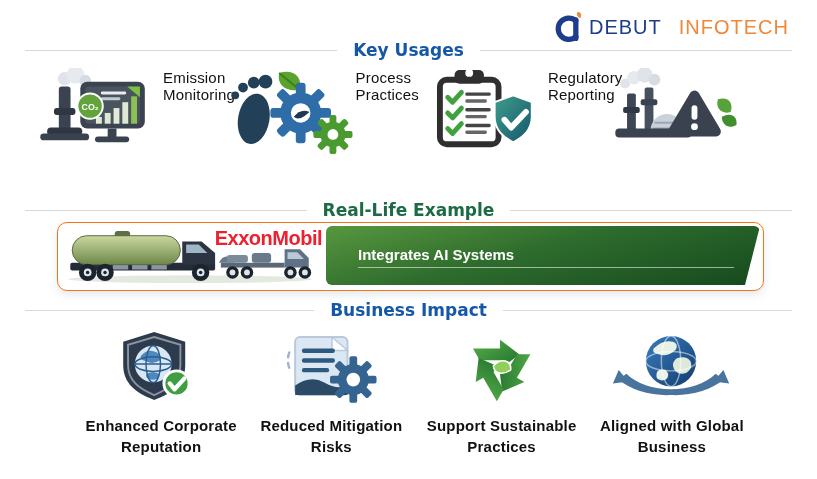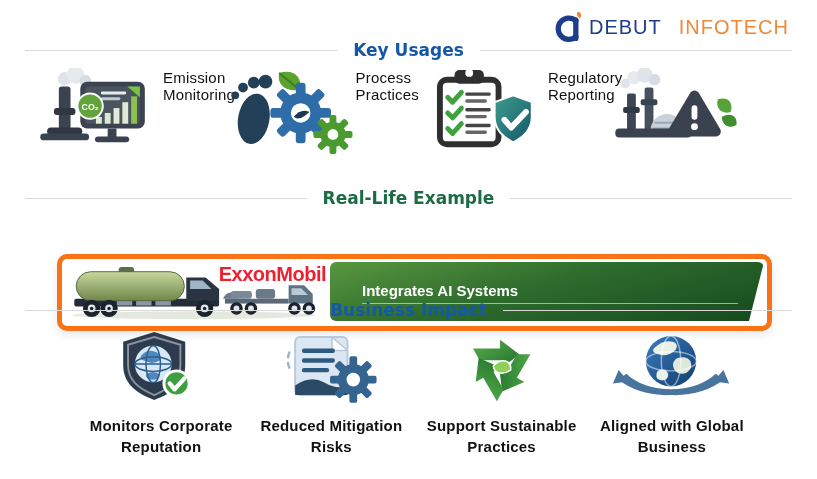--- a/index.html
+++ b/index.html
@@ -12,33 +12,33 @@
   .brand-primary{color:var(--brand-navy,#1e3c8c);}
   .brand-secondary{color:var(--brand-orange,#f0883a);margin-left:10px;text-align:center;}
 
   
   .section-header{position:absolute;left:25px;right:25px;display:flex;align-items:center;gap:16px;}
   .section-header .rule{flex:1;height:1px;background:#d9d9d9;}
   .section-title{font-size:17px;font-weight:700;white-space:nowrap;font-family:"DejaVu Sans","Liberation Sans",sans-serif;}
   .title-blue{color:var(--heading-blue,#1558a7);}
   .title-green{color:var(--heading-green,#1c6b45);}
   #hdr-key{top:40px;}
-  #hdr-example{top:188px;}
+  #hdr-example{top:200px;}
   #hdr-impact{top:300px;align-items:center;}
 
   
   .usage-row{position:absolute;top:62px;left:25px;right:22px;display:flex;}
   .usage-item{width:25%;display:flex;flex-direction:row;align-items:flex-start;}
   .icon-box{height:92px;display:flex;align-items:flex-end;justify-content:center;}
   .usage-label{font-size:15px;font-weight:400;color:var(--label-black,#111);margin-top:7px;letter-spacing:.2px;}
 
   
   .example-card{position:absolute;top:222px;left:57px;width:705px;height:67px;background:#fff;
-    border:5px solid #f97316;border-radius:10px;box-shadow:0 4px 8px rgba(110,135,160,.18);
-    display:flex;overflow:hidden;margin-top:32px;}
+    border:1px solid #f97316;border-radius:10px;box-shadow:0 4px 8px rgba(110,135,160,.18);
+    display:flex;overflow:hidden;}
   .truck-area{width:268px;flex-shrink:0;position:relative;}
   .truck-img{position:absolute;left:6px;bottom:2px;}
   .exxon-logo{position:absolute;top:4px;right:4px;font-size:20px;font-weight:800;
     color:var(--exxon-red,#ee2030);letter-spacing:-0.5px;font-family:"Liberation Sans",sans-serif;}
   .green-banner{flex:1;margin:3px 3px 5px 0;color:#fff;
     background:linear-gradient(165deg,var(--banner-green-light,#58973f) 0%,#2e6c2d 45%,var(--banner-green-dark,#164a1e) 100%);
     clip-path:polygon(0 0,100% 0,calc(100% - 15px) 100%,0 100%);
     border-radius:6px;padding:3px 26px 3px 32px;display:flex;flex-direction:column;justify-content:center;}
   .banner-line1{font-size:15px;font-weight:700;padding:2px 0 4px;}
   .banner-divider{height:1px;background:rgba(255,255,255,.55);width:100%;}
@@ -276,21 +276,21 @@
           <circle cx="57" cy="36" r="19" fill="#d7e7f4"></circle>
           <path d="M44 28 q6 -8 14 -5 q8 2 6 9 q-8 5 -14 1 q-7 -1 -6 -5 z" fill="#4f88bd"></path>
           <path d="M50 46 q8 -4 14 1 q-2 6 -10 5 q-6 -2 -4 -6 z" fill="#4f88bd"></path>
           <ellipse cx="57" cy="36" rx="19" ry="7.5" fill="none" stroke="#2c5d8f" stroke-width="1.5"></ellipse>
           <ellipse cx="57" cy="36" rx="7.5" ry="19" fill="none" stroke="#2c5d8f" stroke-width="1.5"></ellipse>
           <line x1="38" y1="36" x2="76" y2="36" stroke="#2c5d8f" stroke-width="1.5"></line>
           <circle cx="81" cy="56" r="13" fill="#3f9e3f" stroke="#fff" stroke-width="3"></circle>
           <path d="M74 56 l5 6 l10 -11" stroke="#fff" stroke-width="4.5" fill="none" stroke-linecap="round" stroke-linejoin="round"></path>
         </svg>
       </div>
-      <div class="impact-label">Monitors Corporate Reputation</div>
+      <div class="impact-label">Enhanced Corporate Reputation</div>
     </div>
 
     <div class="impact-item">
       <div class="impact-icon-box">
         <svg width="126" height="78" viewBox="0 0 130 78">
           <rect x="28" y="8" width="54" height="60" rx="5" fill="#dbe7f3" stroke="#b7c9da" stroke-width="2"></rect>
           <path d="M66 8 l16 14 h-16 z" fill="#fff" stroke="#b7c9da" stroke-width="1.5"></path>
           <rect x="35" y="20" width="34" height="4.5" rx="2" fill="#2f5a80"></rect>
           <rect x="35" y="30" width="34" height="4.5" rx="2" fill="#2f5a80"></rect>
           <rect x="35" y="40" width="28" height="4.5" rx="2" fill="#2f5a80"></rect>

